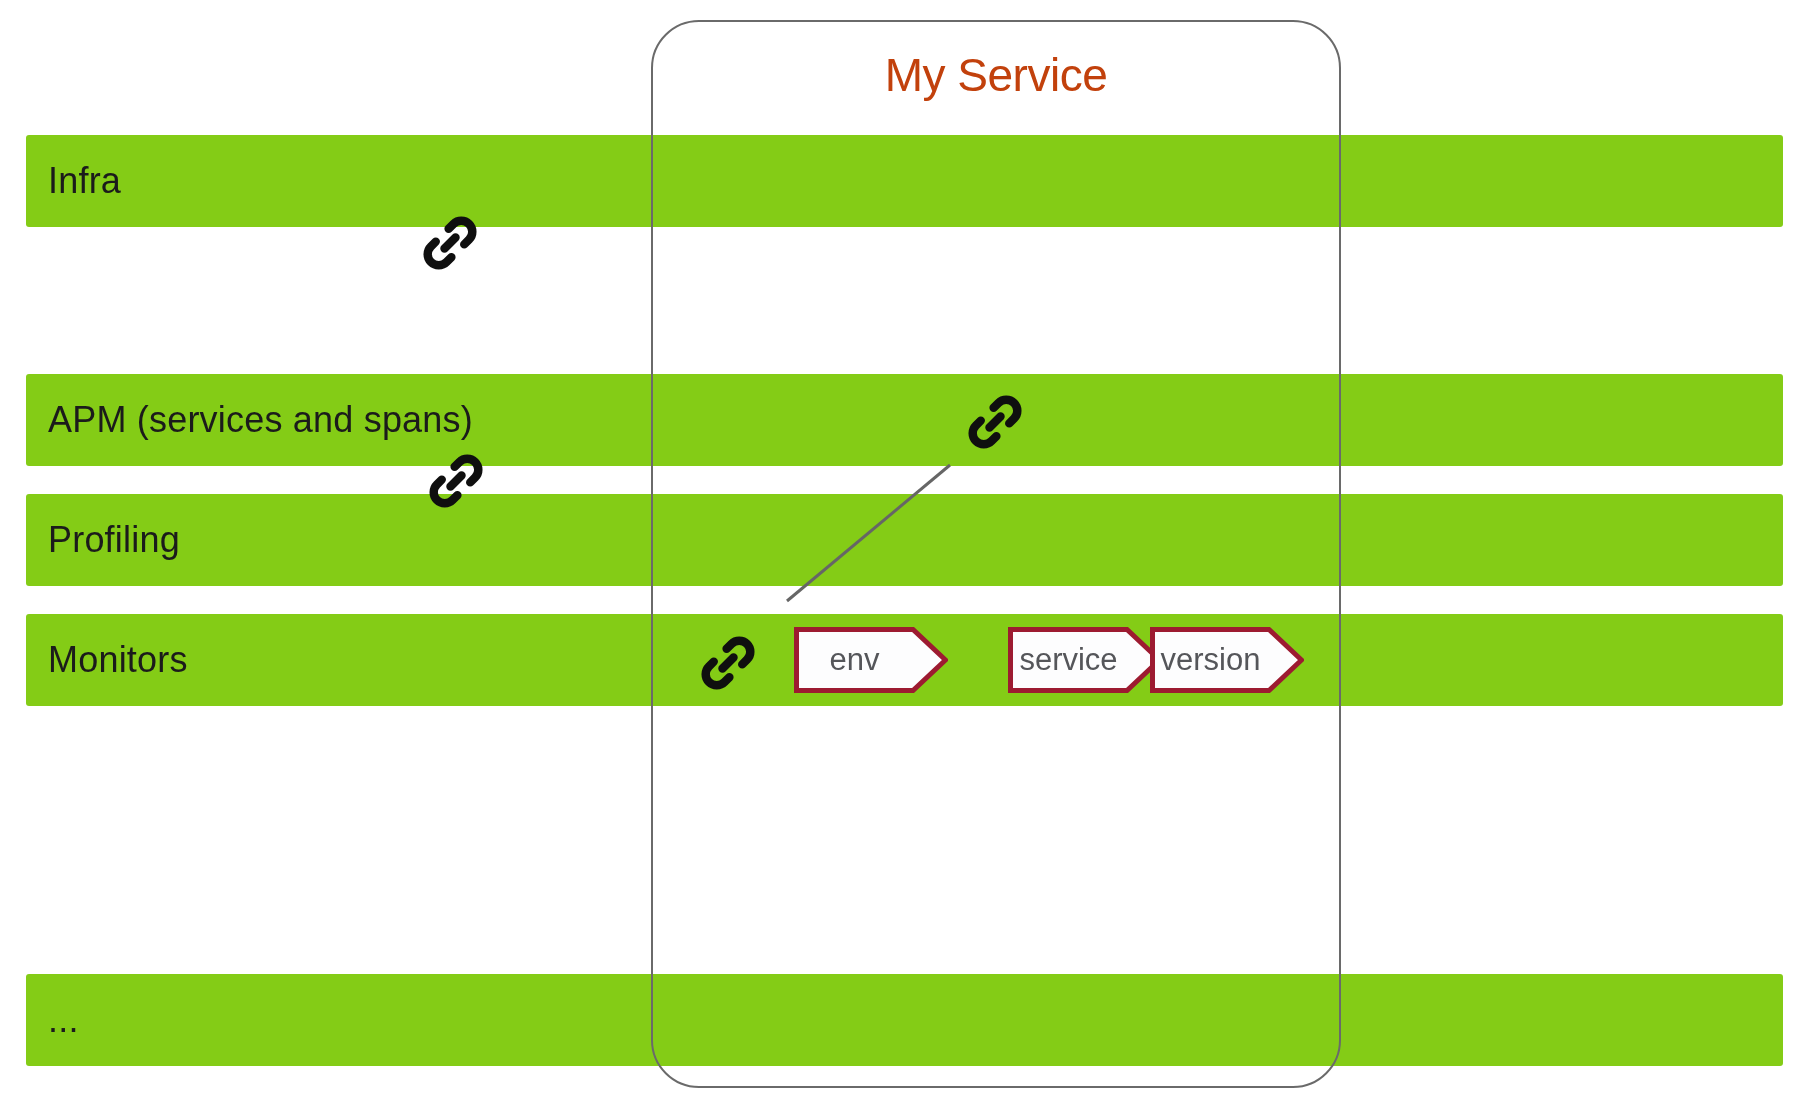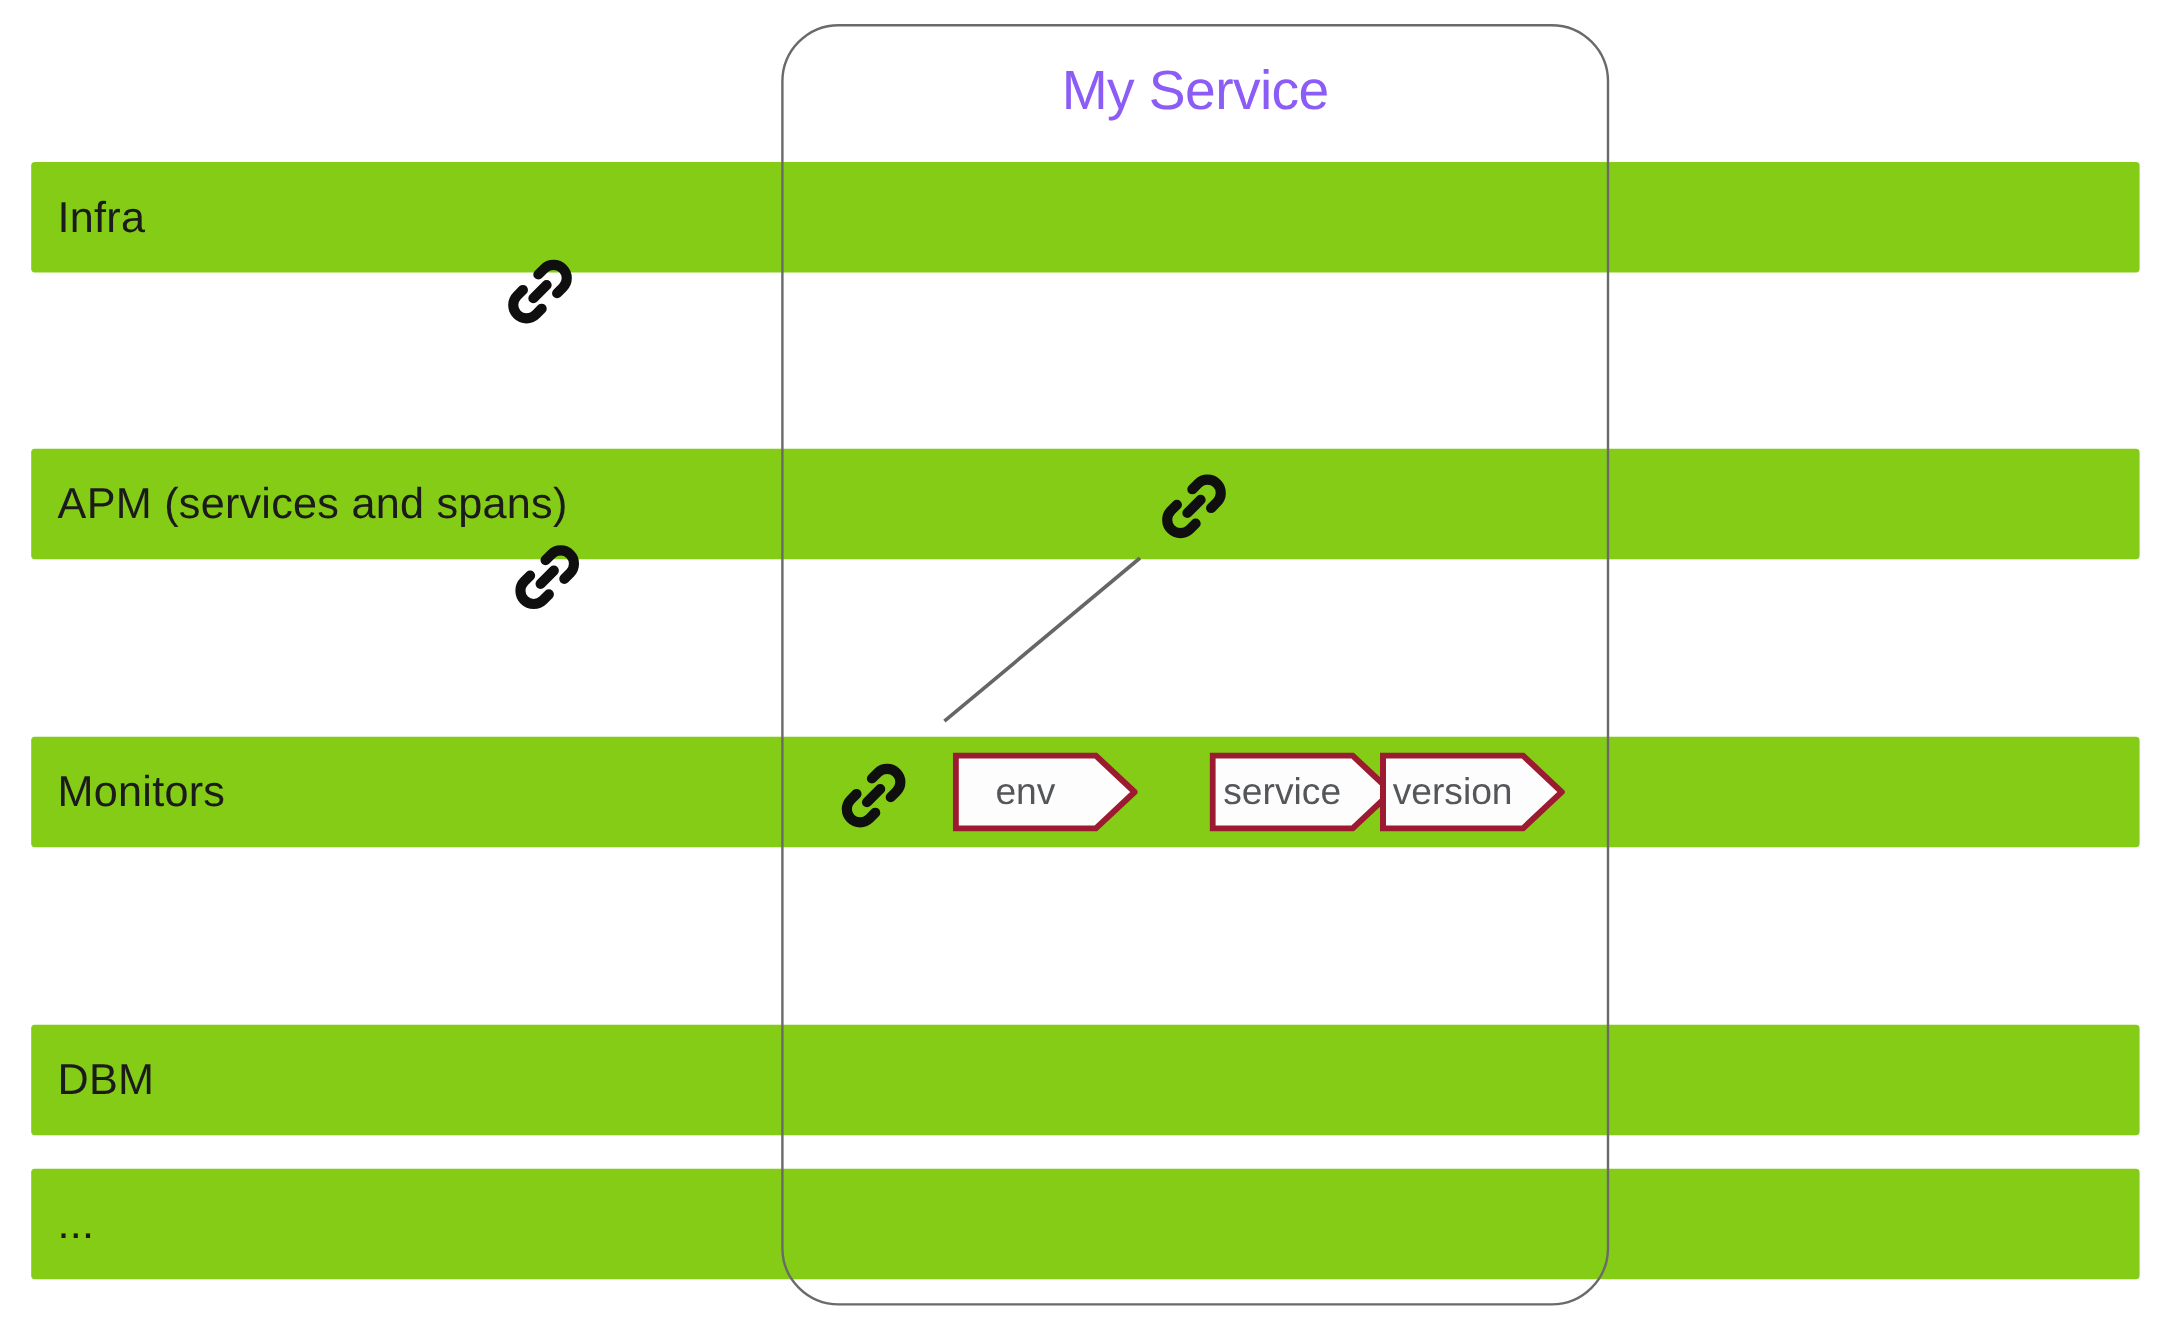--- a/index.html
+++ b/index.html
@@ -40,21 +40,21 @@
     z-index:3;
   }
   .service-title{
     position:absolute;
     left:651px;top:48px;
     width:690px;
     text-align:center;
     font-size:46px;
     font-weight:500;
     letter-spacing:-0.5px;
-    color:#8b5cf6;
+    color:#c2410c;
     z-index:4;
   }
   
   .line-layer{
     position:absolute;left:0;top:0;width:1812px;height:1118px;
     z-index:2;pointer-events:none;
   }
   
   .link-icon{
     position:absolute;
@@ -100,25 +100,25 @@
       </g>
     </symbol>
   </svg>
 
   <div class="row" style="top:135px">
     <span class="row-label">Infra</span>
   </div>
   <div class="row" style="top:374px">
     <span class="row-label">APM (services and spans)</span>
   </div>
+  <div class="row" style="top:494px">
+    <span class="row-label">Profiling</span>
+  </div>
   <div class="row" style="top:614px">
     <span class="row-label">Monitors</span>
-  </div>
-  <div class="row" style="top:854px">
-    <span class="row-label">DBM</span>
   </div>
   <div class="row" style="top:974px">
     <span class="row-label">...</span>
   </div>
 
   <svg class="line-layer">
     <line x1="950" y1="465" x2="787" y2="601" stroke="#666666" stroke-width="3"></line>
   </svg>
 
   <div class="service-box"></div>

